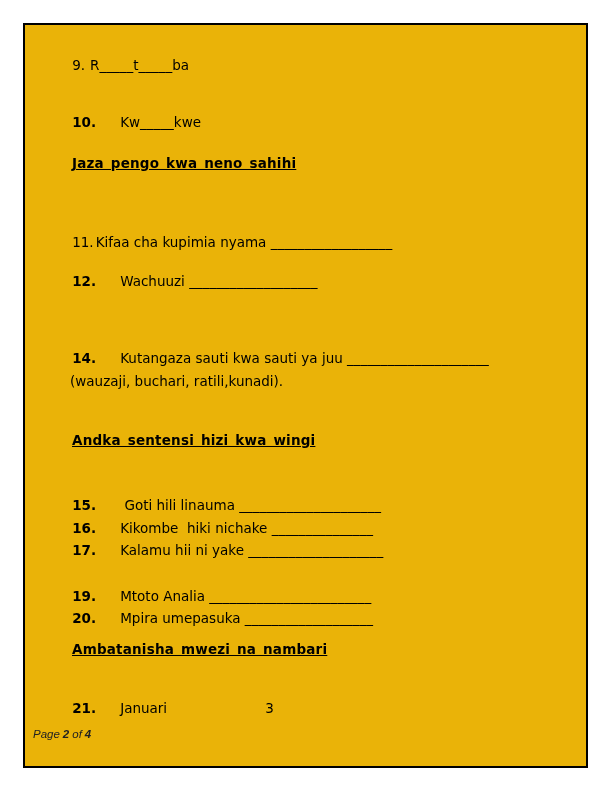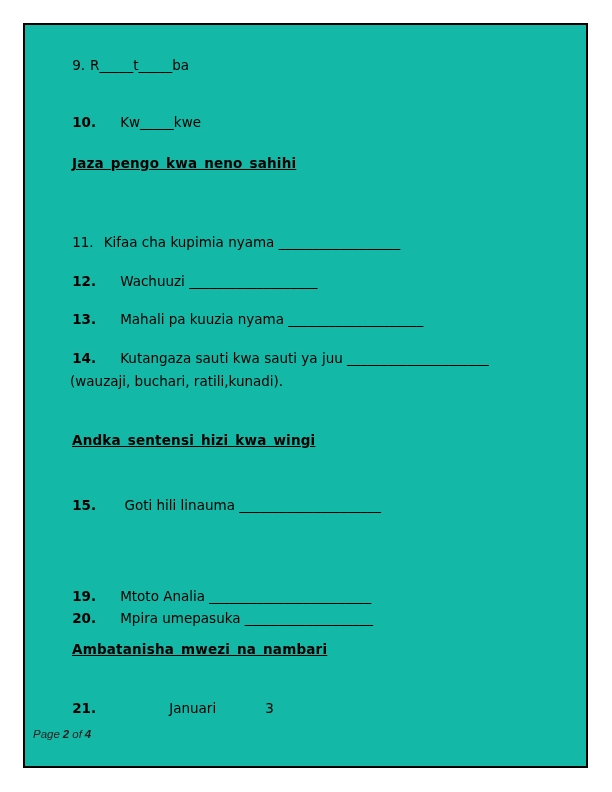--- a/index.html
+++ b/index.html
@@ -16,21 +16,21 @@
     overflow: hidden;
   }
   .sheet {
     position: absolute;
     left: 23px;
     top: 23px;
     width: 565px;
     height: 745px;
     border: 2px solid #000000;
     box-sizing: border-box;
-    background: #14b8a6;
+    background: #eab308;
   }
   .row {
     position: absolute;
     left: 30px;
     font-size: 13.5px;
     line-height: 1.25;
     white-space: pre;
   }
   .num {
     display: inline-block;
@@ -41,21 +41,21 @@
   }
   .num-auto {
     display: inline-block;
     width: auto;
     margin-right: 5px;
     vertical-align: top;
   }
   .num-tight {
     display: inline-block;
     width: auto;
-    margin-right: 10px;
+    margin-right: 2px;
     vertical-align: top;
   }
   .txt {
     white-space: pre;
   }
   .heading {
     position: absolute;
     left: 47px;
     font-size: 13.5px;
     font-weight: bold;
@@ -69,21 +69,20 @@
     position: absolute;
     left: 45px;
     font-size: 13.5px;
     white-space: pre;
   }
   .month {
     display: inline-block;
     width: 145px;
     white-space: pre;
     vertical-align: top;
-    text-align: center;
   }
   .footer {
     position: absolute;
     left: 8px;
     top: 703px;
     font-family: "Liberation Sans", sans-serif;
     font-size: 11.5px;
     color: #222222;
   }
   .footer span { margin-right: 3px; font-style: italic; }
@@ -102,32 +101,35 @@
   </div>
 
   <div class="heading" style="top:130px">Jaza pengo kwa neno sahihi</div>
 
   <div class="row" style="top:192px">
     <span class="num-tight">11.</span><span class="txt">Kifaa cha kupimia nyama __________________</span>
   </div>
   <div class="row" style="top:231px">
     <span class="num">12.</span><span class="txt">Wachuuzi ___________________</span>
   </div>
-  <div class="row" style="top:269px">
-    <span class="num">13.</span><span class="txt">Mahali pa kuuzia nyama ____________________</span>
-  </div>
   <div class="row" style="top:308px">
     <span class="num">14.</span><span class="txt">Kutangaza sauti kwa sauti ya juu _____________________</span>
   </div>
   <div class="wordbank" style="top:348px">(wauzaji, buchari, ratili,kunadi).</div>
 
   <div class="heading" style="top:407px">Andka sentensi hizi kwa wingi</div>
 
   <div class="row" style="top:455px">
     <span class="num">15.</span><span class="txt"> Goti hili linauma _____________________</span>
+  </div>
+  <div class="row" style="top:478px">
+    <span class="num">16.</span><span class="txt">Kikombe  hiki nichake _______________</span>
+  </div>
+  <div class="row" style="top:500px">
+    <span class="num">17.</span><span class="txt">Kalamu hii ni yake ____________________</span>
   </div>
   <div class="row" style="top:546px">
     <span class="num">19.</span><span class="txt">Mtoto Analia ________________________</span>
   </div>
   <div class="row" style="top:568px">
     <span class="num">20.</span><span class="txt">Mpira umepasuka ___________________</span>
   </div>
 
   <div class="heading" style="top:616px">Ambatanisha mwezi na nambari</div>
 

